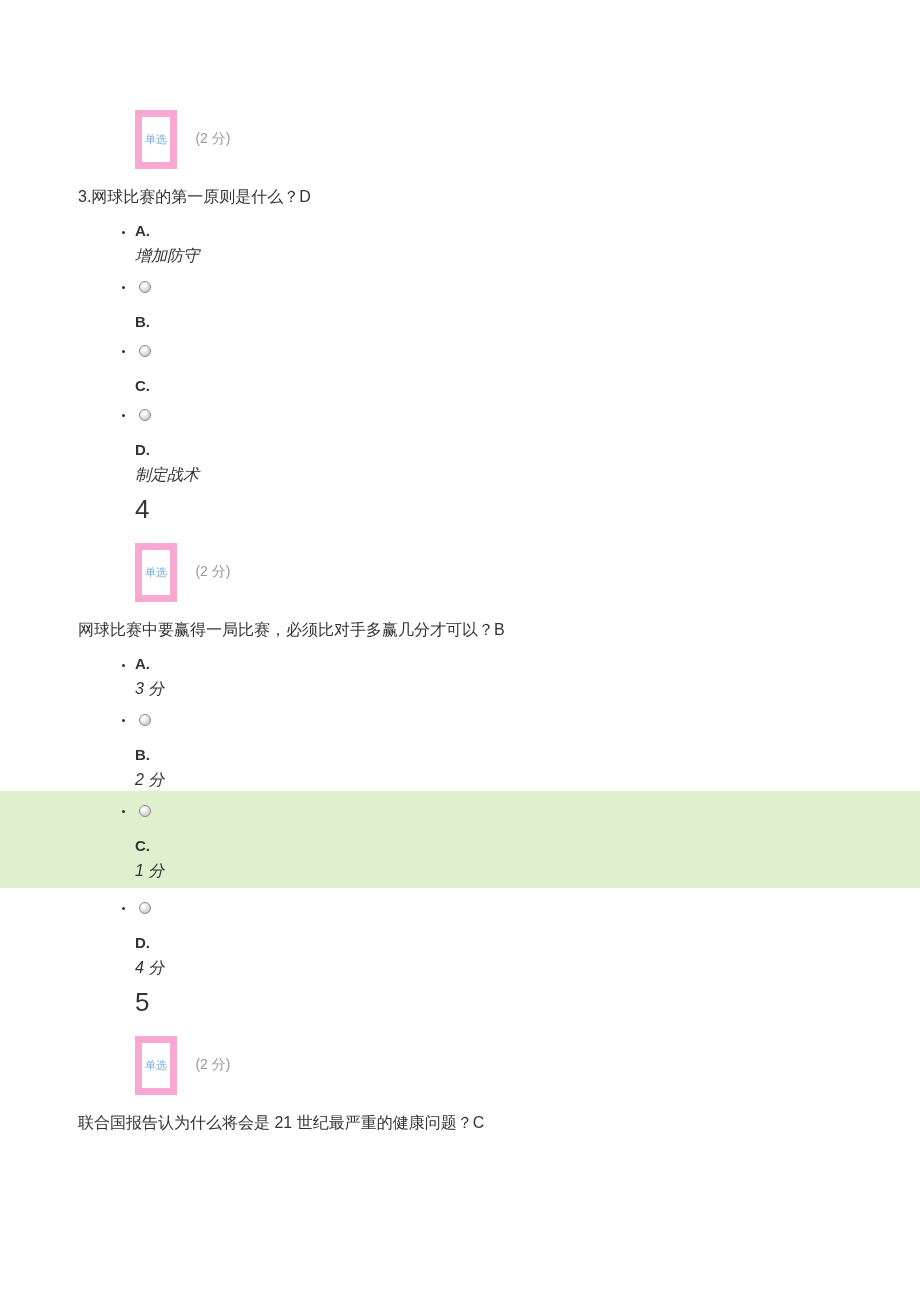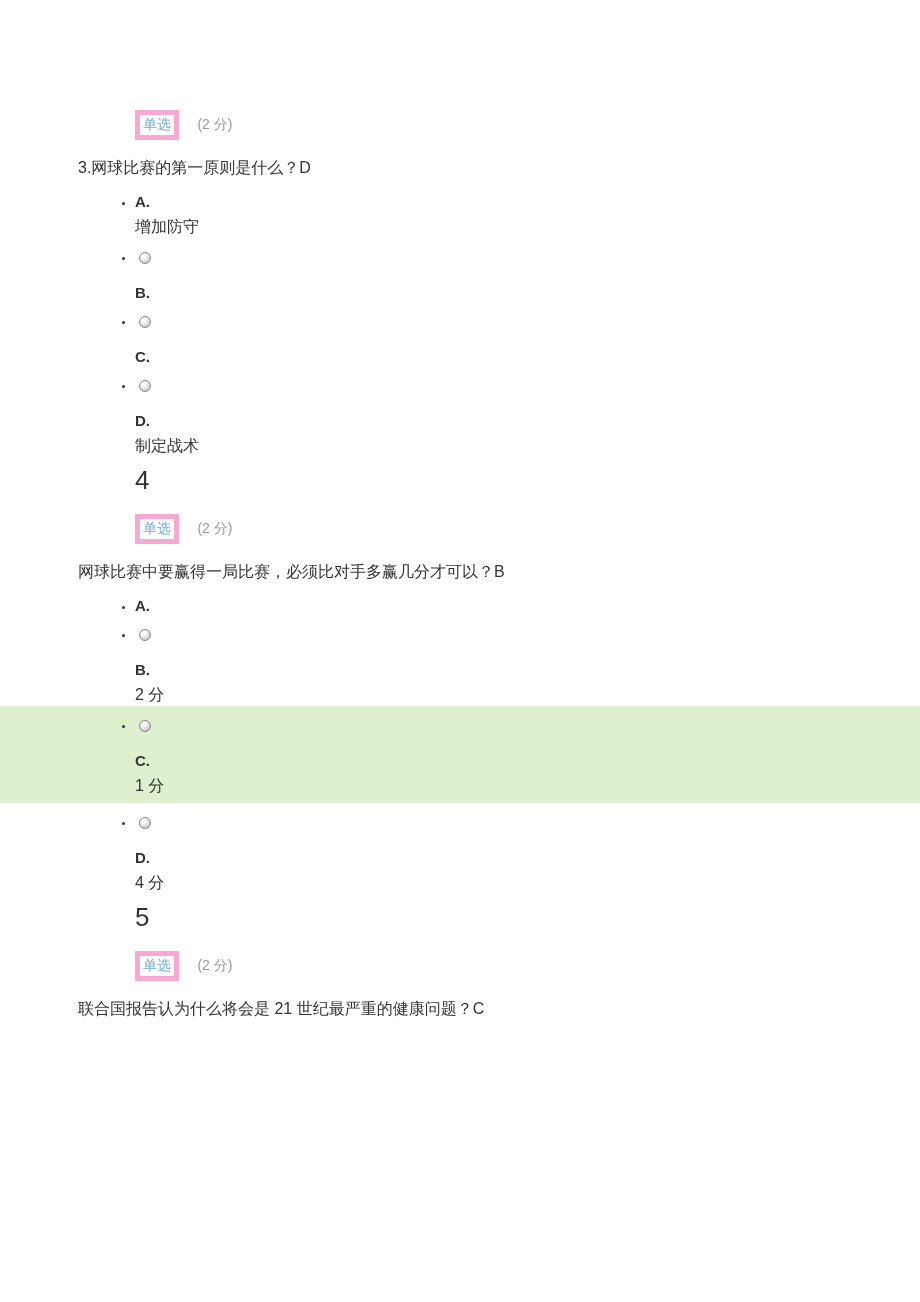--- a/index.html
+++ b/index.html
@@ -6,24 +6,24 @@
   body {
     font-family: Arial, "Microsoft YaHei", sans-serif;
     font-size: 16px;
     background: #fff;
     color: #333;
     width: 920px;
     padding-top: 110px;
   }
   .tag {
     display: inline-block;
-    border: 5px solid #f9a8d4;
+    border: 7px solid #f9a8d4;
     color: #6fa9dd;
-    font-size: 14px;
-    padding: 1px 3px;
+    font-size: 11px;
+    padding: 15px 3px;
     margin-left: 135px;
     margin-bottom: 18px;
   }
   .points {
     color: #999;
     font-size: 14px;
     margin-left: 14px;
   }
   .question-text {
     margin-left: 78px;
@@ -43,20 +43,21 @@
   li.option-letter .letter {
     font-weight: bold;
     color: #333;
     font-size: 15px;
   }
   li.option-letter .opt-text {
     display: block;
     margin-top: 6px;
     color: #333;
     font-size: 16px;
+    font-style: italic;
   }
   li.radio-line {
     margin-left: 135px;
     list-style-position: outside;
     margin-top: 10px;
     margin-bottom: 18px;
   }
   li.radio-line::marker {
     font-size: 10px;
   }
@@ -126,20 +127,21 @@
 </div>
 
 <div>
   <div class="qnum">4</div>
   <span class="tag">单选</span>
   <span class="points">(2 分)</span>
   <div class="question-text">网球比赛中要赢得一局比赛，必须比对手多赢几分才可以？B</div>
   <ul>
     <li class="option-letter">
       <span class="letter">A.</span>
+      <span class="opt-text">3 分</span>
     </li>
     <li class="radio-line"><span class="radio-dot"></span></li>
 
     <li class="option-letter" style="list-style:none">
       <span class="letter">B.</span>
       <span class="opt-text">2 分</span>
     </li>
   </ul>
 
   <div class="highlight-block">

